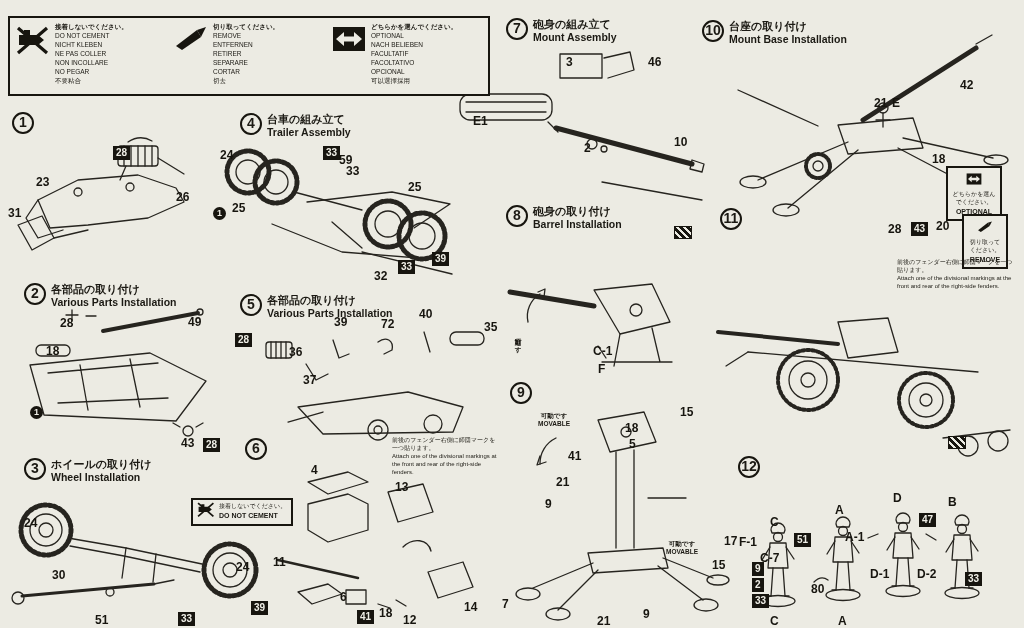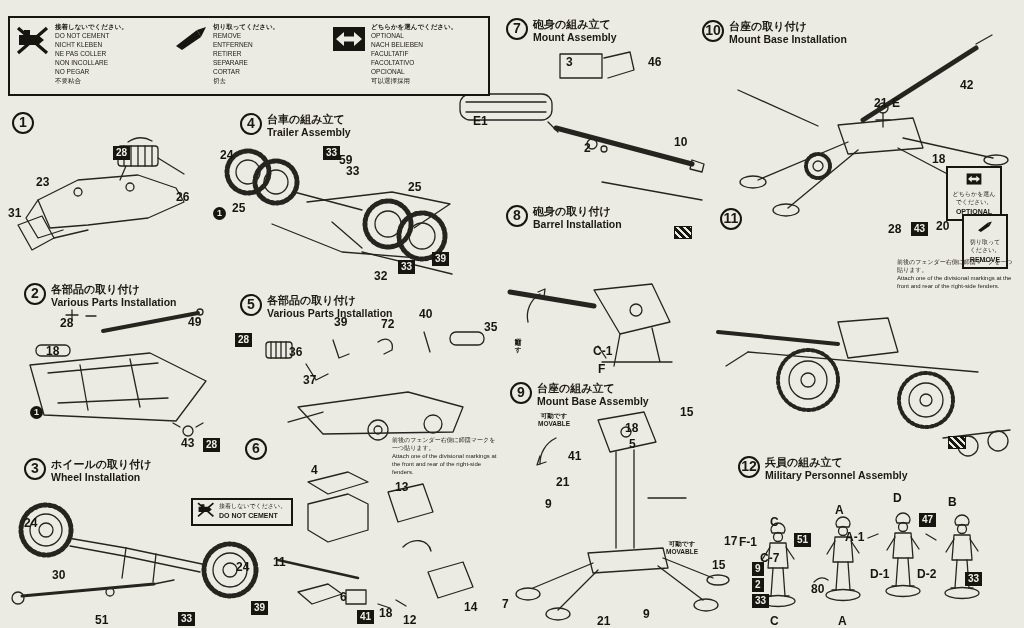--- a/index.html
+++ b/index.html
@@ -128,41 +128,33 @@
   </div>
   <div class="sec" style="left:506px;top:205px">
     <div class="num">8</div>
     <div>
         <div class="jp">砲身の取り付け</div>
          <div class="en">Barrel Installation</div>
       </div>
   </div>
   <div class="sec" style="left:510px;top:382px">
     <div class="num">9</div>
-    <div>
-        <div class="jp">台座の組み立て</div>
-         <div class="en">Mount Base Assembly</div>
-      </div>
   </div>
   <div class="sec" style="left:702px;top:20px">
     <div class="num">10</div>
     <div>
         <div class="jp">台座の取り付け</div>
          <div class="en">Mount Base Installation</div>
       </div>
   </div>
   <div class="sec" style="left:720px;top:208px">
     <div class="num">11</div>
   </div>
   <div class="sec" style="left:738px;top:456px">
     <div class="num">12</div>
-    <div>
-        <div class="jp">兵員の組み立て</div>
-         <div class="en">Military Personnel Assembly</div>
-      </div>
   </div>
 
   <svg class="draw" style="left:8px;top:130px" width="205" height="155" viewBox="0 0 205 155">
     <g fill="none" stroke="#26241f" stroke-width="1.3" stroke-linecap="round" stroke-linejoin="round">
       <path d="M120,12 q12,-8 24,-1"></path>
         <rect x="110" y="16" width="40" height="20" rx="3"></rect>
       <path d="M116,16 v20 M123,16 v20 M130,16 v20 M137,16 v20 M144,16 v20"></path>
       <path d="M150,28 l26,16"></path>
         <path d="M118,36 l-6,14"></path>
       <path d="M30,70 L70,50 L130,45 L168,58 L176,72 L140,88 L80,95 L42,98 Z"></path>

